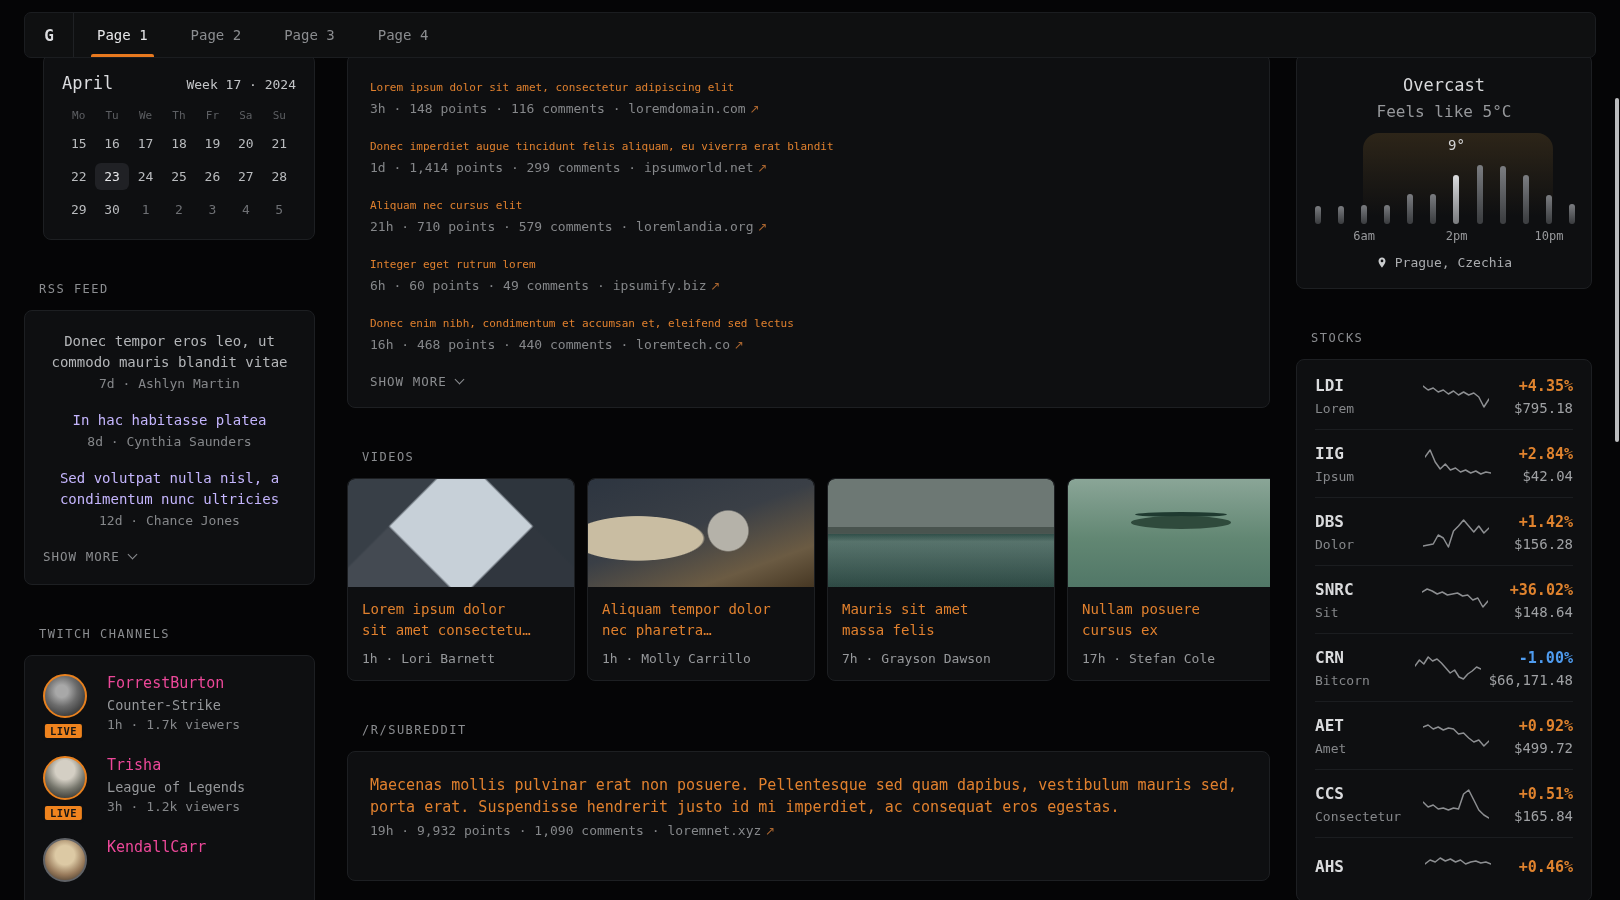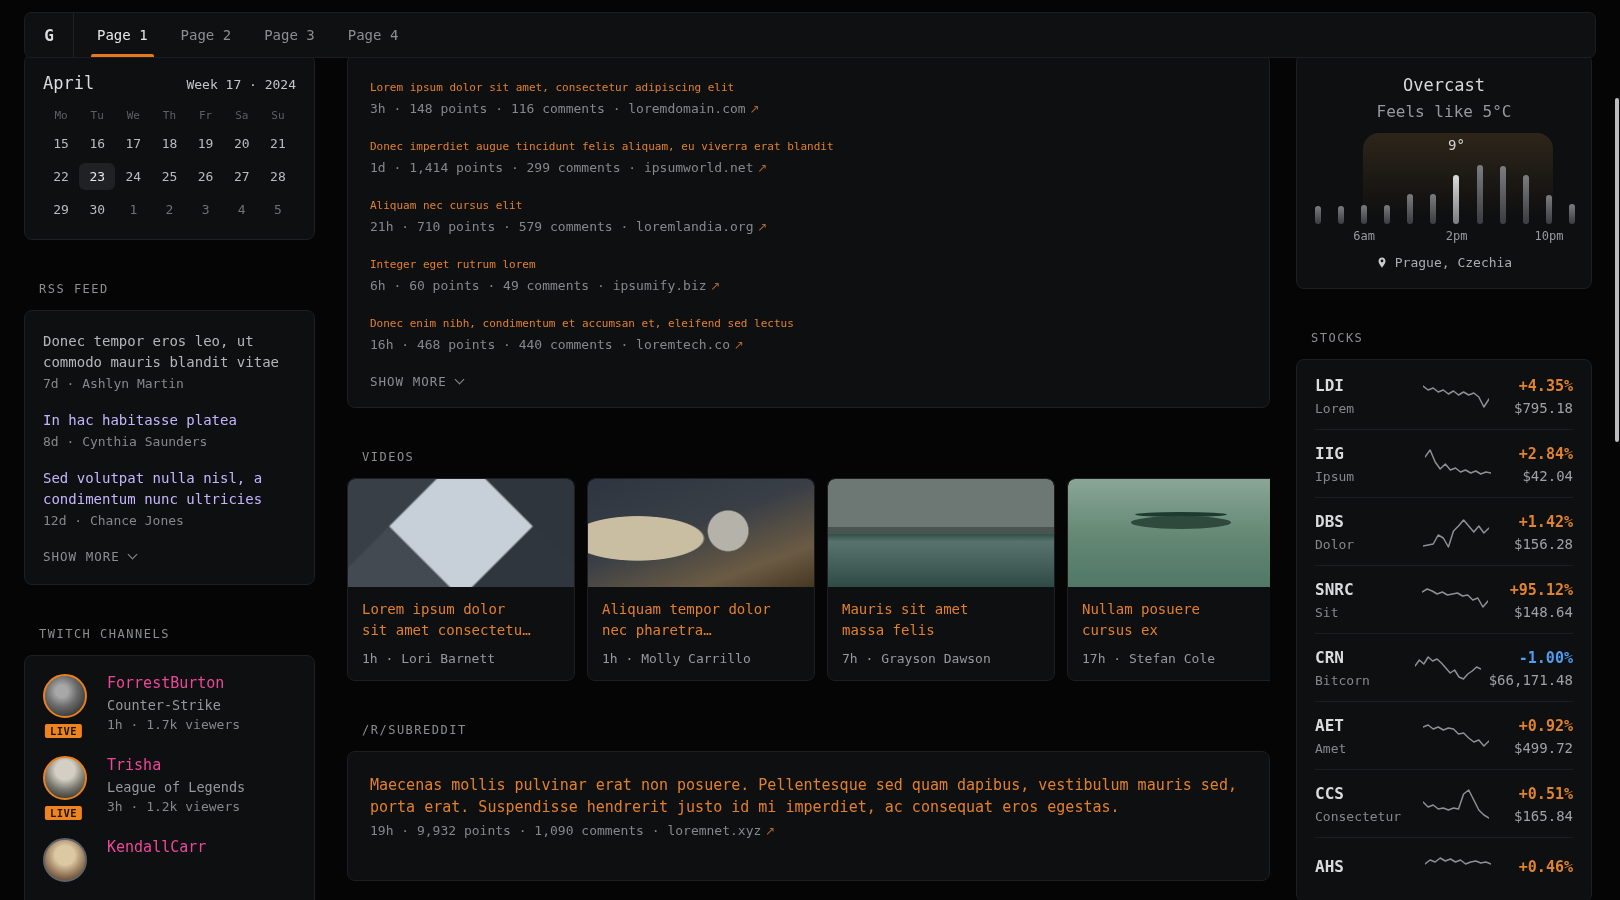--- a/index.html
+++ b/index.html
@@ -13,21 +13,21 @@
   
   .topbar {
     position:absolute; left:24px; top:12px; width:1572px; height:46px;
     background:#0f1011; border:1px solid #1b1d20; border-radius:7px;
     display:flex; align-items:stretch;
   }
   .logo-box {
     width:49px; display:flex; align-items:center; justify-content:center;
     border-right:1px solid #1f2124; color:#dcdde0; font-size:16px; font-weight:bold;
   }
-  .tabs { display:flex; margin-left:20px; }
+  .tabs { display:flex; margin-left:20px;gap:10px; }
   .tab {
     position:relative; display:flex; align-items:center; padding:0 3px;
     margin-right:27px; font-size:14px; color:#8b8d90; cursor:pointer;
   }
   .tab.active { color:#e5e6e8; }
   .tab.active::after {
     content:""; position:absolute; left:-3px; right:-3px; bottom:0; height:3px;
     background:#e8791f; border-radius:2px 2px 0 0;
   }
   
@@ -37,33 +37,33 @@
   .col-right { width:296px; }
   .section + .section { margin-top:42px; }
   .section-label {
     font-size:12px; letter-spacing:1.5px; color:#8b8d90; margin:0 0 13px 15px;
     height:15px; white-space:nowrap;
   }
   .card {
     background:#0e0f11; border:1px solid #1d1f22; border-radius:8px;
   }
   
-  .calendar-card { padding:18px 18px 16px; }
+  .calendar-card { padding:18px 18px 16px;margin-left:19px; }
   .cal-head { display:flex; justify-content:space-between; align-items:baseline; }
   .cal-month { font-size:17px; color:#dcdde0; }
   .cal-week  { font-size:13px; color:#c3c5c8; }
   .cal-grid { display:grid; grid-template-columns:repeat(7,1fr); row-gap:6px; text-align:center; }
   .cal-weekdays { margin-top:16px; font-size:11px; color:#5d5f63; }
   .cal-days { margin-top:8px; font-size:13px; color:#b9bbbe; }
   .cal-cell { height:27px; line-height:27px; border-radius:6px; }
   .cal-cell.today { background:#202125; color:#e6e7e9; }
   .cal-cell.adjacent { color:#6e7074; }
   
   .rss-card { padding:20px 18px 14px; }
-  .feed-item { margin-bottom:16px; }
+  .feed-item { margin-bottom:16px;text-align:center; }
   .feed-title { display:block; font-size:14px; line-height:21px; color:#c4b5fd; cursor:pointer; text-decoration:none; }
   .feed-title.read { color:#b4b6b9; }
   .feed-meta { font-size:13px; line-height:21px; color:#85878a; }
   .show-more { display:flex; align-items:center; font-size:12.5px; letter-spacing:1px; color:#8b8d90; cursor:pointer; padding:2px 0 6px; }
   .chev { display:inline-block; width:7px; height:7px; border-right:1.5px solid #8b8d90; border-bottom:1.5px solid #8b8d90; transform:rotate(45deg); margin-left:9px; margin-top:-4px; }
   
   .twitch-card { padding:18px 18px 12px; }
   .channel { display:flex; margin-bottom:24px; }
   .avatar-wrap { position:relative; width:48px; margin-right:16px; flex:none; }
   .avatar { width:44px; height:44px; border-radius:50%; border:2px solid #606266; }
@@ -440,21 +440,21 @@
         </div>
         <div class="stock-row">
           <div class="stock-left">
               <div class="stock-sym">SNRC</div>
               <div class="stock-name">Sit</div>
             </div>
           <svg class="spark" viewBox="0 0 66 34">
               <polyline points="0.0,9 5.1,6 10.2,8 15.2,11 20.3,9 25.4,12 30.5,11 35.5,10 40.6,13 45.7,12 50.8,17 55.8,15 60.9,24 66.0,18"></polyline>
             </svg>
           <div class="stock-right">
-              <div class="stock-change up">+95.12%</div>
+              <div class="stock-change up">+36.02%</div>
               <div class="stock-price">$148.64</div>
             </div>
         </div>
         <div class="stock-row">
           <div class="stock-left">
               <div class="stock-sym">CRN</div>
               <div class="stock-name">Bitcorn</div>
             </div>
           <svg class="spark" viewBox="0 0 66 34">
               <polyline points="0.0,15 4.4,9 8.8,13 13.2,6 17.6,10 22.0,8 26.4,12 30.8,17 35.2,22 39.6,19 44.0,26 48.4,28 52.8,23 57.2,20 61.6,16 66.0,18"></polyline>

